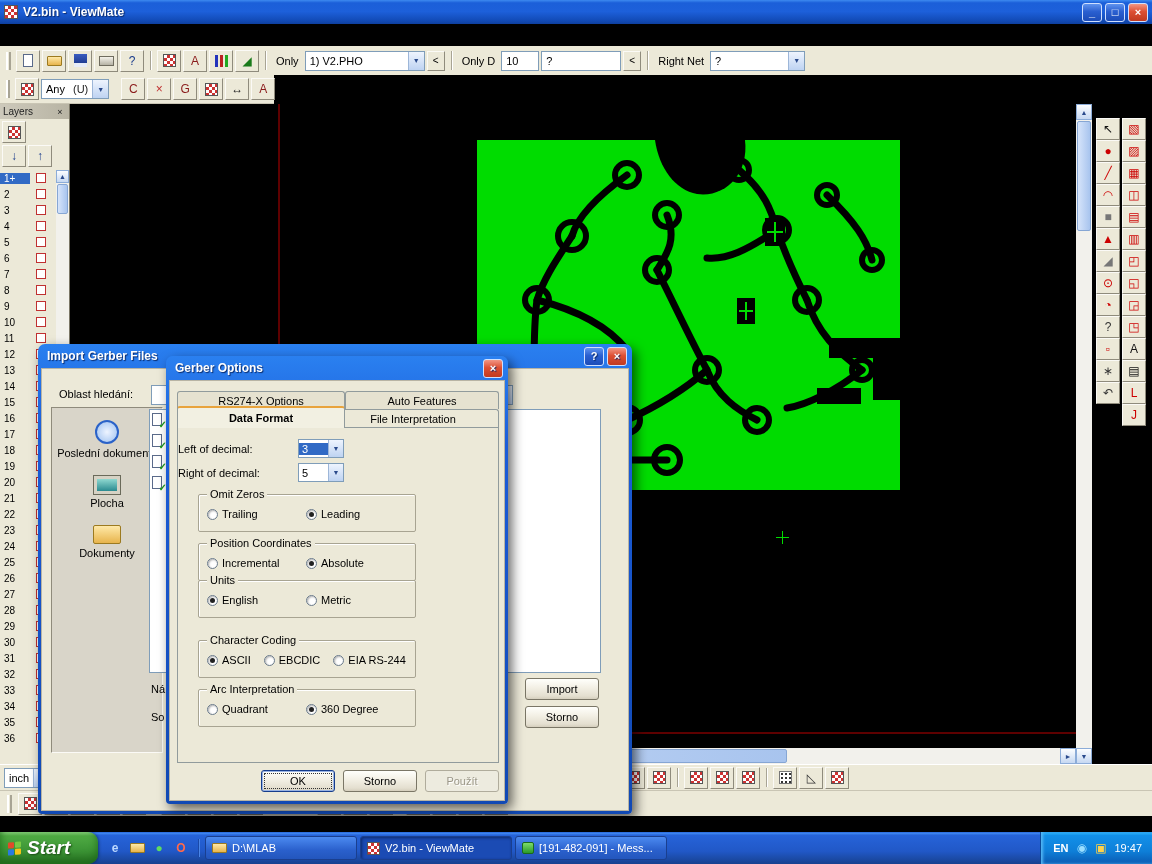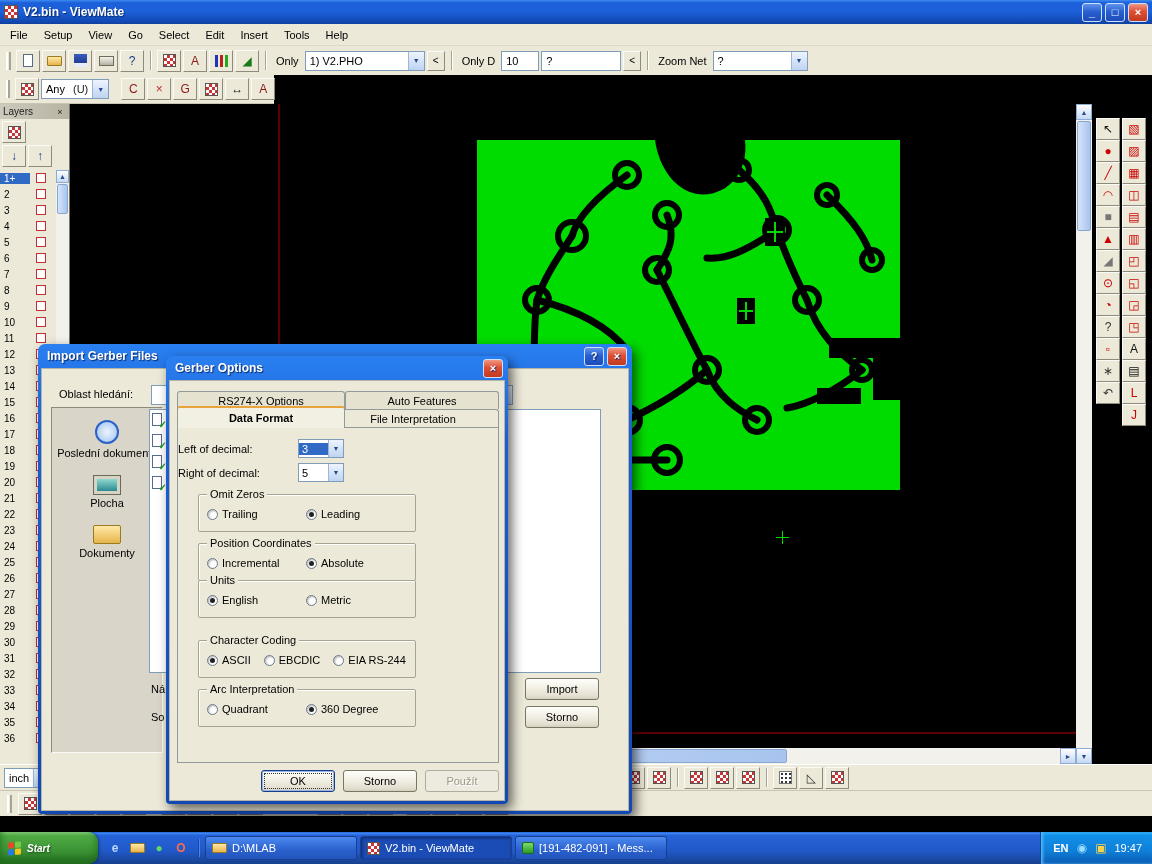--- a/index.html
+++ b/index.html
@@ -93,21 +93,21 @@
 
   
   #statusbar{top:764px;height:26px;background:var(--beige);display:flex;align-items:center;gap:3px;padding:0 4px;border-top:1px solid #fff}
   #toolbar3{top:790px;height:26px;background:var(--beige);display:flex;align-items:center;gap:3px;padding:0 4px;border-top:1px solid #c9c5b4}
   #desktop-strip{top:816px;height:16px;background:#000}
 
   
   #taskbar{top:832px;height:32px;background:linear-gradient(180deg,#2663d9 0,#3f87f0 4%,#2663d9 10%,#2158c7 60%,#17418f 100%);display:flex;align-items:center}
   #start-btn{width:98px;height:32px;border-radius:0 10px 10px 0;display:flex;align-items:center;gap:6px;padding:0 16px 0 8px;
     background:linear-gradient(180deg,#8ed682 0,#4faa43 12%,#3d9636 55%,#2b7526 100%);
-    box-shadow:inset 0 -4px 8px #1f6b1a,1px 0 3px rgba(0,0,0,.4);color:#fff;font-weight:bold;font-style:italic;font-size:10px;text-shadow:1px 1px 2px #1a4a14}
+    box-shadow:inset 0 -4px 8px #1f6b1a,1px 0 3px rgba(0,0,0,.4);color:#fff;font-weight:bold;font-style:italic;font-size:19px;text-shadow:1px 1px 2px #1a4a14}
   #start-flag{display:grid;grid-template-columns:6px 6px;grid-template-rows:6px 6px;gap:1px;transform:skewY(-6deg)}
   #start-flag span{border-radius:1px}
   #ql{display:flex;align-items:center;gap:4px;padding:0 8px;border-right:1px solid #1a49a8;box-shadow:1px 0 0 #4a86e8}
   .qli{width:18px;height:18px;display:flex;align-items:center;justify-content:center;font-weight:bold;font-size:13px}
   #tasks{display:flex;align-items:center;gap:3px;padding:0 6px;flex:1}
   .task{width:152px;height:24px;border-radius:3px;display:flex;align-items:center;gap:5px;padding:0 6px;color:#fff;
     background:linear-gradient(180deg,#4b8af0,#2a60cc 60%,#2356bd);border:1px solid #1a3f8f;white-space:nowrap;overflow:hidden}
   .task.active{background:#1b4bb4;box-shadow:inset 1px 1px 3px #0d2a6e}
   .task .tl{overflow:hidden;text-overflow:ellipsis}
   #tray{display:flex;align-items:center;gap:6px;height:32px;padding:0 10px 0 12px;color:#fff;
@@ -178,33 +178,20 @@
 <div id="root">
 
   <div id="titlebar" class="band">
     <span class="ic t-checker" style="width:14px;height:14px"></span>
     <span id="title-text">V2.bin - ViewMate</span>
     <span class="wbtn">_</span>
     <span class="wbtn">□</span>
     <span class="wbtn close">×</span>
   </div>
 
-  <div id="menubar" class="band">
-    <div id="menubar-items" style="display:flex">
-        <span class="menu-item">File</span>
-        <span class="menu-item">Setup</span>
-        <span class="menu-item">View</span>
-        <span class="menu-item">Go</span>
-        <span class="menu-item">Select</span>
-        <span class="menu-item">Edit</span>
-        <span class="menu-item">Insert</span>
-        <span class="menu-item">Tools</span>
-        <span class="menu-item">Help</span>
-      </div>
-  </div>
 
   <div id="toolbar1" class="band tbar">
     <span class="grip"></span>
     <span id="tb1-left" style="display:flex;gap:2px">
         <div class="ib">
           <span class="ic t-doc"></span>
         </div>
         <div class="ib">
           <span class="ic t-folder"></span>
         </div>
@@ -239,21 +226,21 @@
       <span class="cv">1) V2.PHO</span>
       <span class="ca">▼</span>
     </span>
     <span class="sbtn">&lt;</span>
     <span class="sep"></span>
     <span class="lbl">Only D</span>
     <span class="field" style="width:38px">10</span>
     <span class="field" style="width:80px">?</span>
     <span class="sbtn">&lt;</span>
     <span class="sep"></span>
-    <span class="lbl">Zoom Net</span>
+    <span class="lbl">Right Net</span>
     <span class="combo" style="width:95px">
       <span class="cv">?</span>
       <span class="ca">▼</span>
     </span>
   </div>
 
   <div id="toolbar2" class="band">
     <div id="toolbar2-inner">
       <span class="grip"></span>
       <span id="tb2-lead" style="display:flex">

